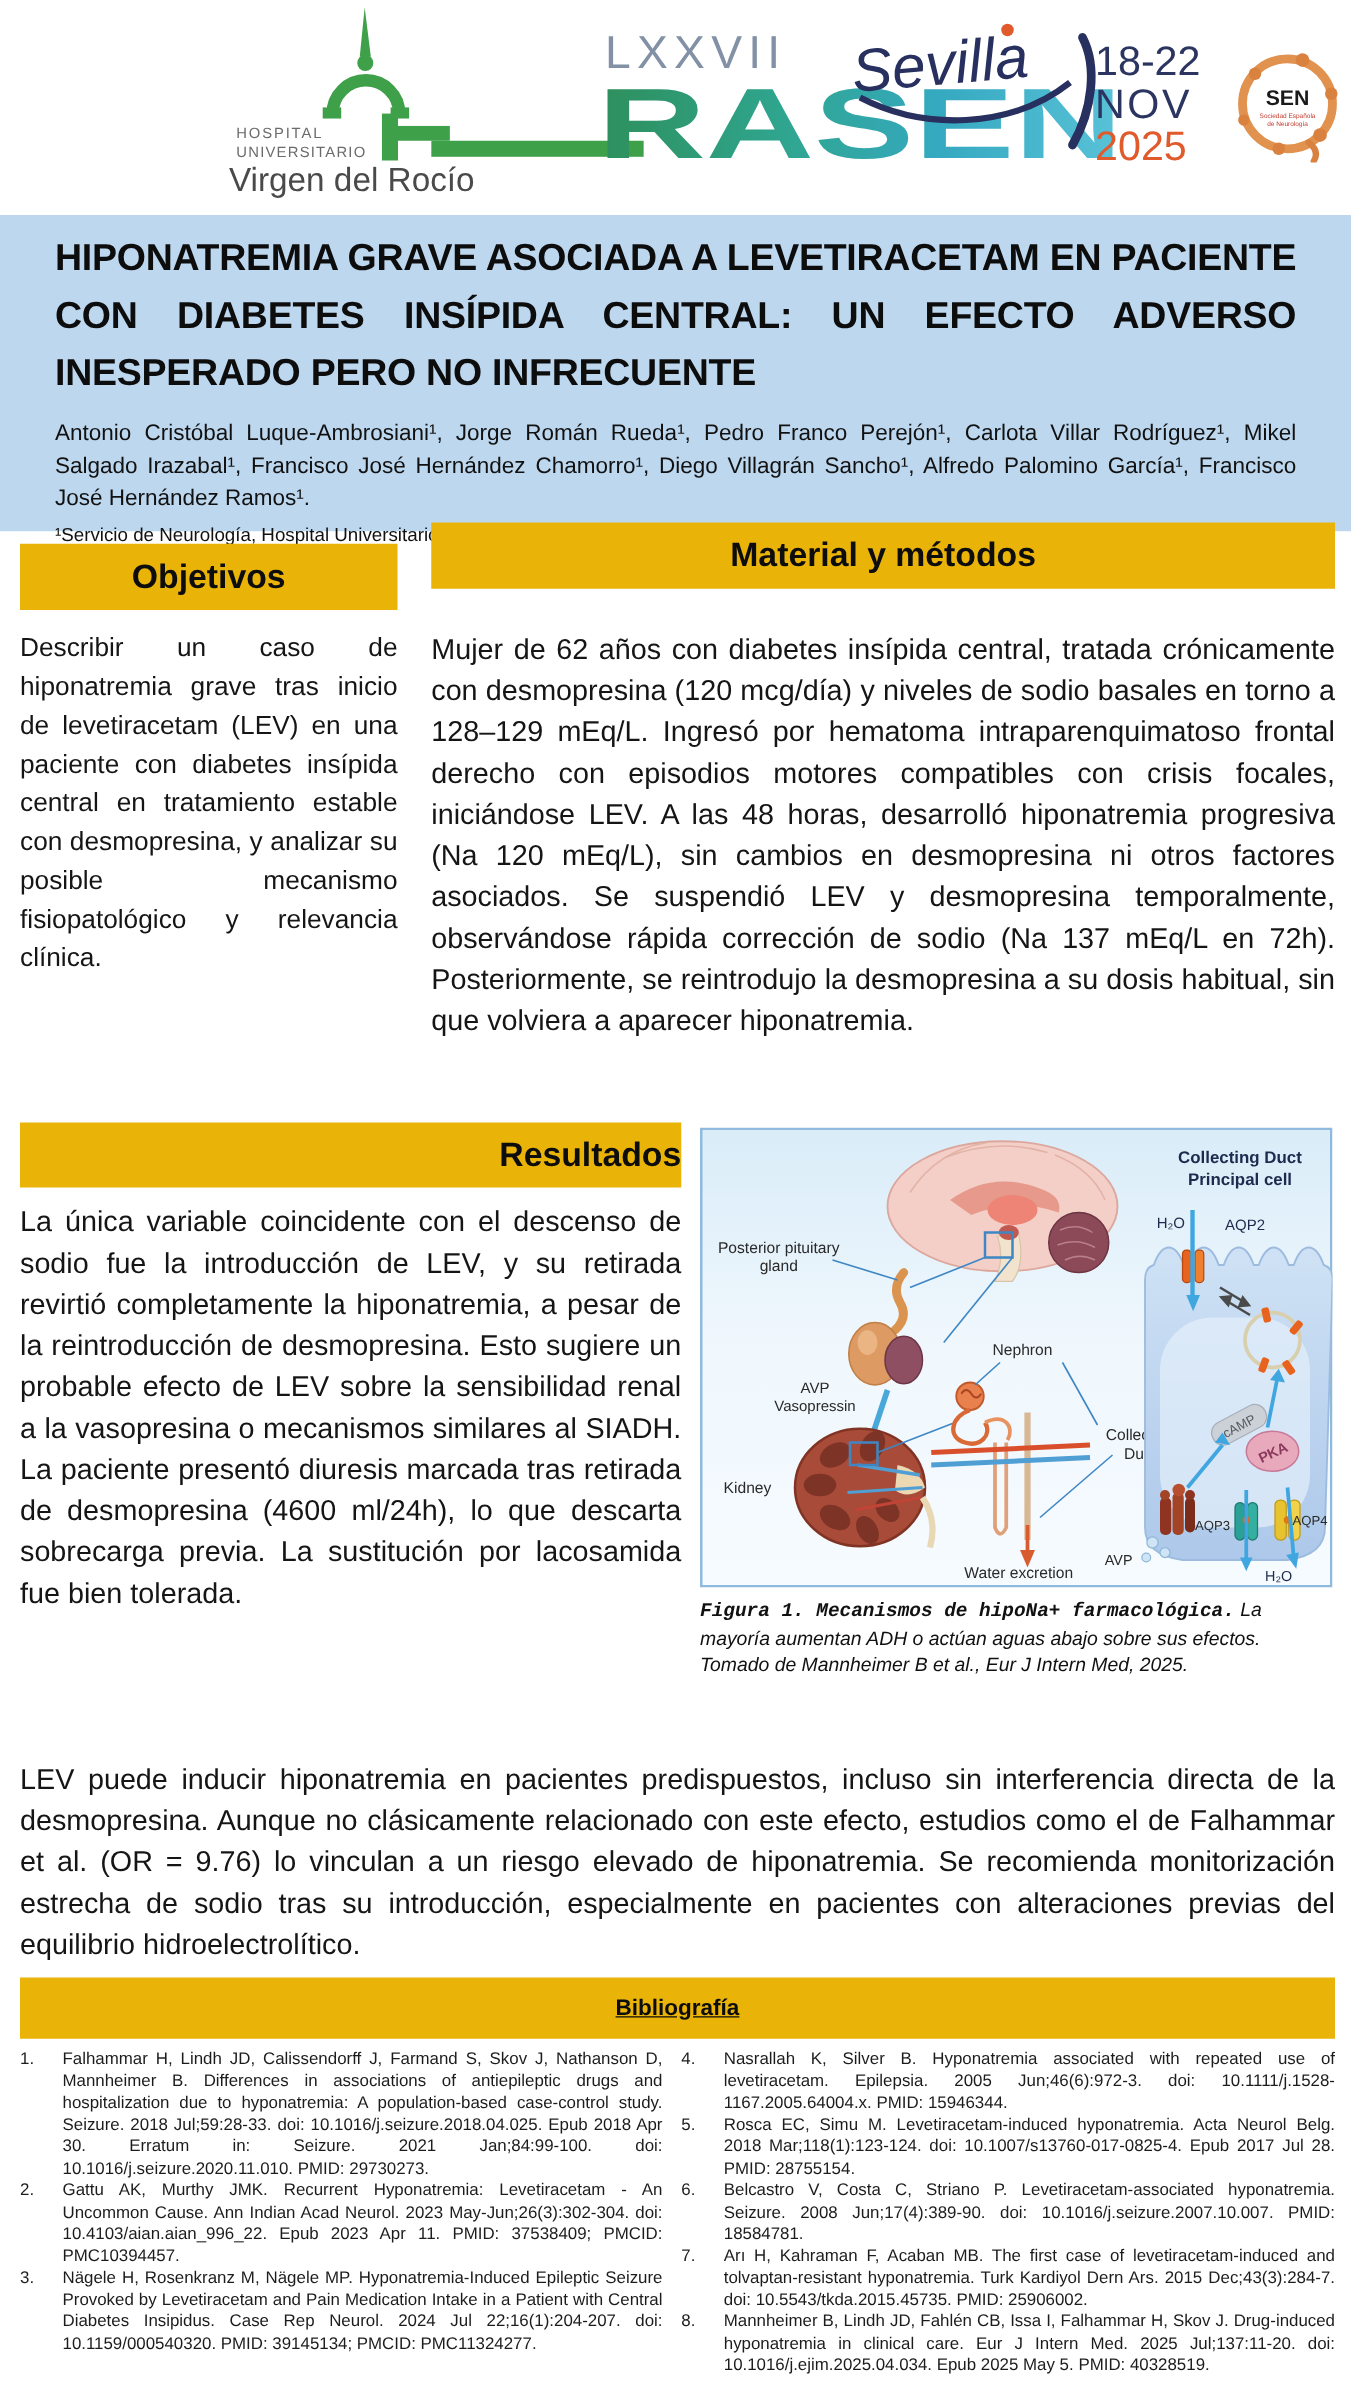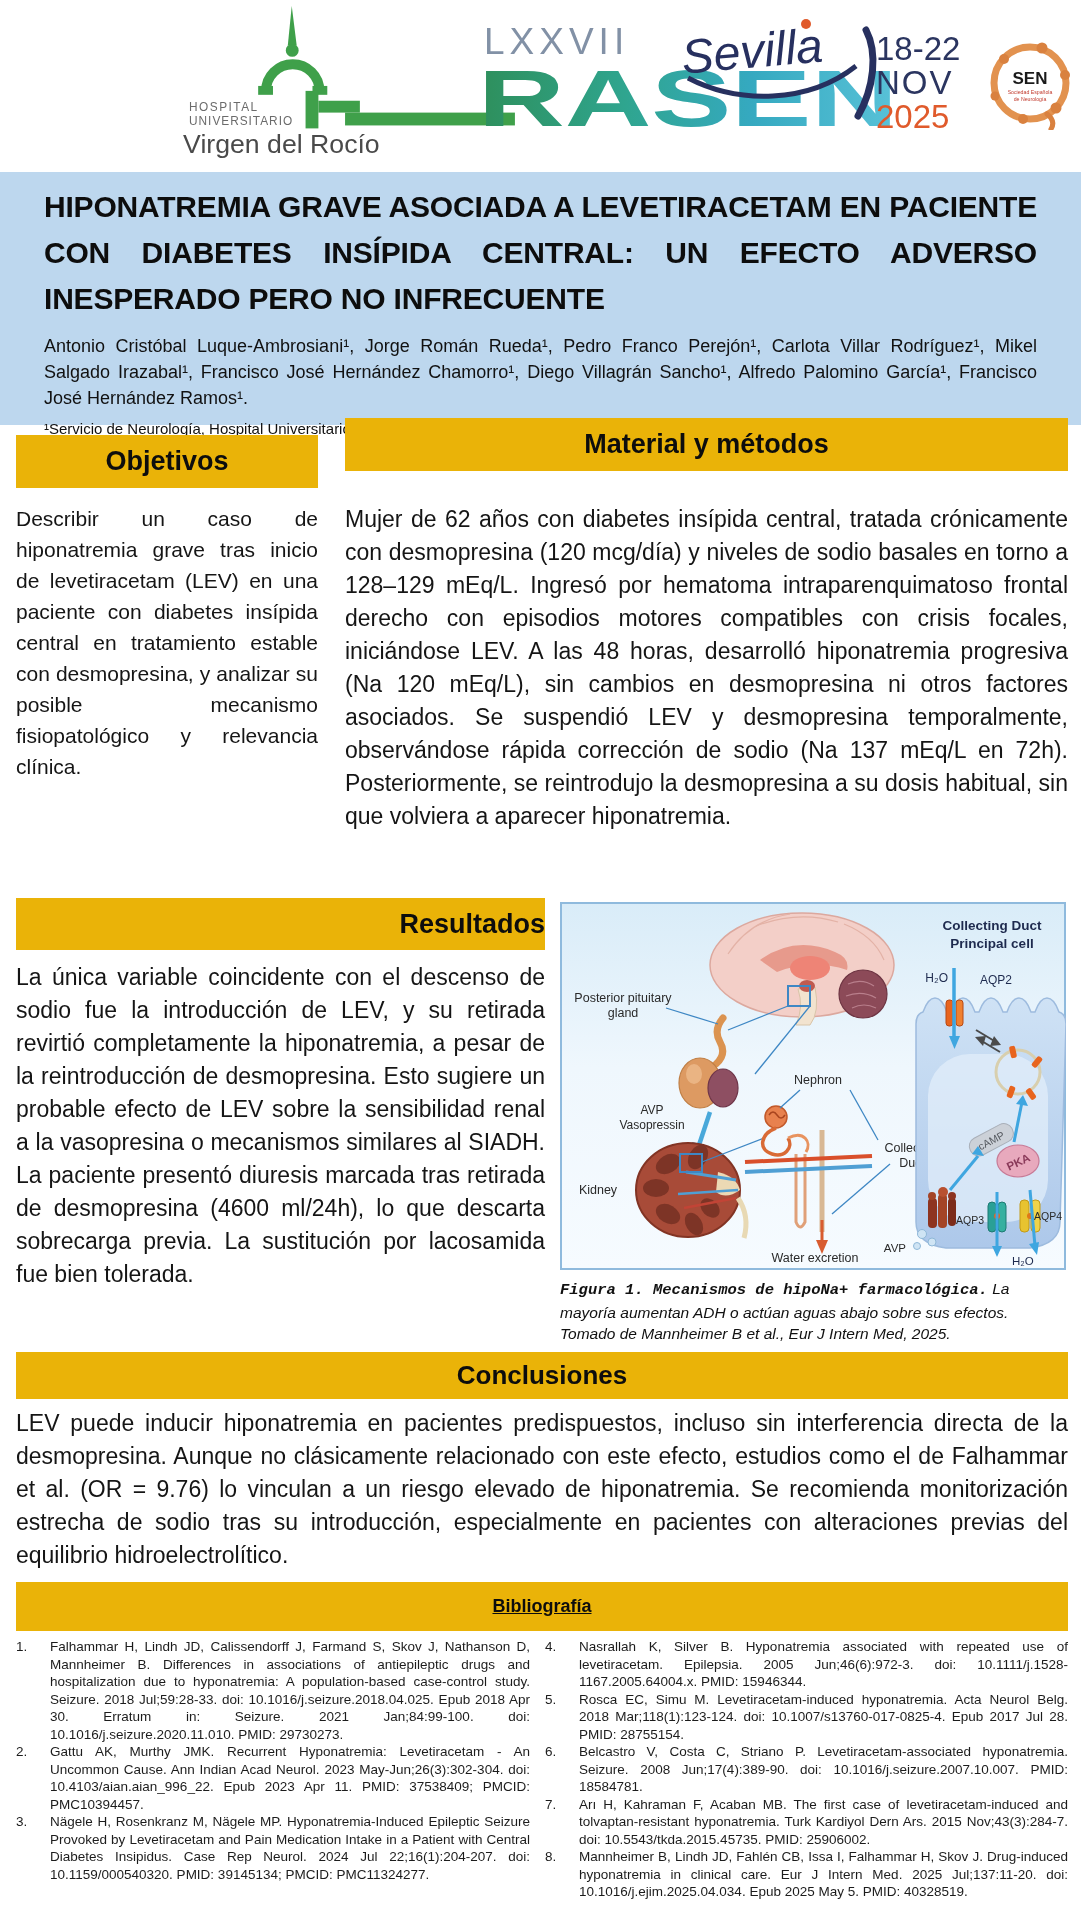--- a/index.html
+++ b/index.html
@@ -107,21 +107,20 @@
 
   <div id="title-block">
     <div id="poster-title">HIPONATREMIA GRAVE ASOCIADA A LEVETIRACETAM EN PACIENTE CON DIABETES INSÍPIDA CENTRAL: UN EFECTO ADVERSO INESPERADO PERO NO INFRECUENTE</div>
     <div id="poster-authors">Antonio Cristóbal Luque-Ambrosiani¹, Jorge Román Rueda¹, Pedro Franco Perejón¹, Carlota Villar Rodríguez¹, Mikel Salgado Irazabal¹, Francisco José Hernández Chamorro¹, Diego Villagrán Sancho¹, Alfredo Palomino García¹, Francisco José Hernández Ramos¹.</div>
     <div id="poster-affiliation">¹Servicio de Neurología, Hospital Universitario Virgen del Rocío, Sevilla, España.</div>
   </div>
 
   <div class="bar" id="bar-objetivos">Objetivos</div>
   <div class="bar" id="bar-material">Material y métodos</div>
   <div class="bar" id="bar-resultados">Resultados</div>
-  <div class="bar" id="bar-conclusiones">Conclusiones</div>
   <div class="bar" id="bar-bibliografia">Bibliografía</div>
 
   <div class="body-text" id="objetivos-body">Describir un caso de hiponatremia grave tras inicio de levetiracetam (LEV) en una paciente con diabetes insípida central en tratamiento estable con desmopresina, y analizar su posible mecanismo fisiopatológico y relevancia clínica.</div>
   <div class="body-text" id="material-body">Mujer de 62 años con diabetes insípida central, tratada crónicamente con desmopresina (120 mcg/día) y niveles de sodio basales en torno a 128–129 mEq/L. Ingresó por hematoma intraparenquimatoso frontal derecho con episodios motores compatibles con crisis focales, iniciándose LEV. A las 48 horas, desarrolló hiponatremia progresiva (Na 120 mEq/L), sin cambios en desmopresina ni otros factores asociados. Se suspendió LEV y desmopresina temporalmente, observándose rápida corrección de sodio (Na 137 mEq/L en 72h). Posteriormente, se reintrodujo la desmopresina a su dosis habitual, sin que volviera a aparecer hiponatremia.</div>
   <div class="body-text" id="resultados-body">La única variable coincidente con el descenso de sodio fue la introducción de LEV, y su retirada revirtió completamente la hiponatremia, a pesar de la reintroducción de desmopresina. Esto sugiere un probable efecto de LEV sobre la sensibilidad renal a la vasopresina o mecanismos similares al SIADH. La paciente presentó diuresis marcada tras retirada de desmopresina (4600 ml/24h), lo que descarta sobrecarga previa. La sustitución por lacosamida fue bien tolerada.</div>
   <div class="body-text" id="conclusiones-body">LEV puede inducir hiponatremia en pacientes predispuestos, incluso sin interferencia directa de la desmopresina. Aunque no clásicamente relacionado con este efecto, estudios como el de Falhammar et al. (OR = 9.76) lo vinculan a un riesgo elevado de hiponatremia. Se recomienda monitorización estrecha de sodio tras su introducción, especialmente en pacientes con alteraciones previas del equilibrio hidroelectrolítico.</div>
 
   <svg id="figure-box" viewBox="0 0 506 368">
     <defs>
       <linearGradient id="figBg" x1="0" y1="0" x2="0" y2="1">
@@ -302,21 +301,21 @@
     <div class="ref">
       <span class="ref-num">5.</span>
       <span class="ref-text">Rosca EC, Simu M. Levetiracetam-induced hyponatremia. Acta Neurol Belg. 2018 Mar;118(1):123-124. doi: 10.1007/s13760-017-0825-4. Epub 2017 Jul 28. PMID: 28755154.</span>
     </div>
     <div class="ref">
       <span class="ref-num">6.</span>
       <span class="ref-text">Belcastro V, Costa C, Striano P. Levetiracetam-associated hyponatremia. Seizure. 2008 Jun;17(4):389-90. doi: 10.1016/j.seizure.2007.10.007. PMID: 18584781.</span>
     </div>
     <div class="ref">
       <span class="ref-num">7.</span>
-      <span class="ref-text">Arı H, Kahraman F, Acaban MB. The first case of levetiracetam-induced and tolvaptan-resistant hyponatremia. Turk Kardiyol Dern Ars. 2015 Nov;43(3):284-7. doi: 10.5543/tkda.2015.45735. PMID: 25906002.</span>
+      <span class="ref-text">Arı H, Kahraman F, Acaban MB. The first case of levetiracetam-induced and tolvaptan-resistant hyponatremia. Turk Kardiyol Dern Ars. 2015 Dec;43(3):284-7. doi: 10.5543/tkda.2015.45735. PMID: 25906002.</span>
     </div>
     <div class="ref">
       <span class="ref-num">8.</span>
       <span class="ref-text">Mannheimer B, Lindh JD, Fahlén CB, Issa I, Falhammar H, Skov J. Drug-induced hyponatremia in clinical care. Eur J Intern Med. 2025 Jul;137:11-20. doi: 10.1016/j.ejim.2025.04.034. Epub 2025 May 5. PMID: 40328519.</span>
     </div>
   </div>
 
 </div>
 
 </body></html>

